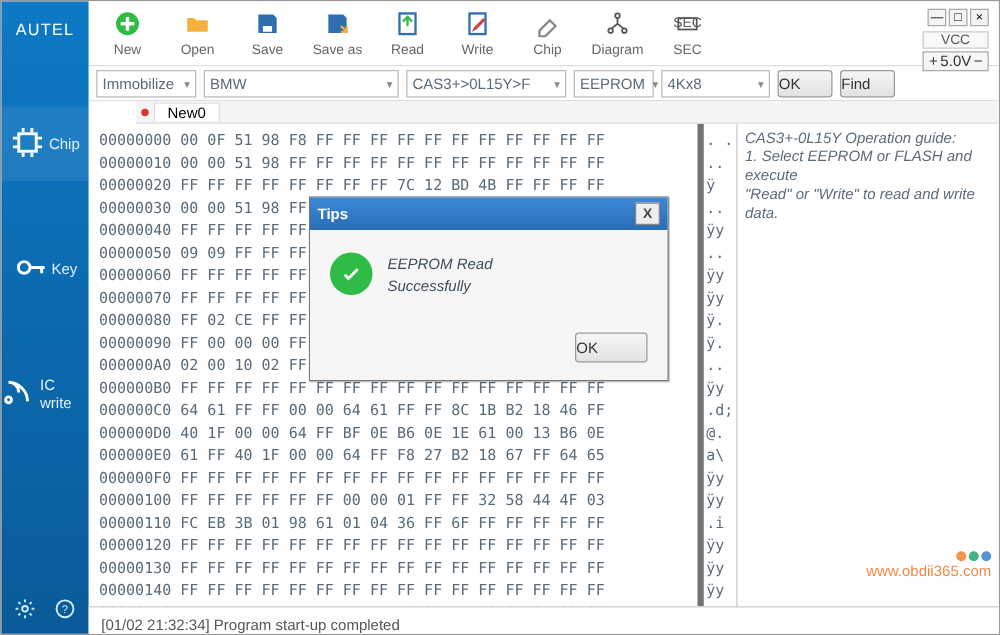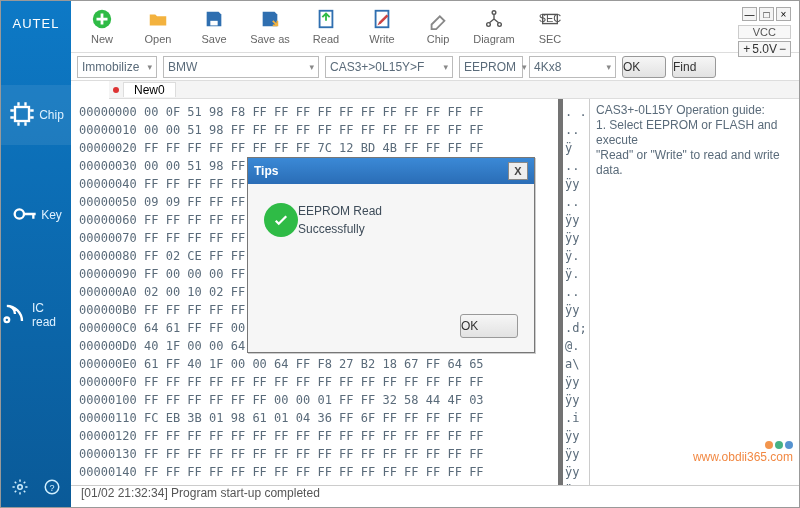--- a/index.html
+++ b/index.html
@@ -25,28 +25,28 @@
   .selectors{height:28px;display:flex;align-items:center;gap:6px;padding:2px 6px;border-bottom:1px solid #ddd;}
   .combo{border:1px solid #bbb;background:#fff;height:22px;display:flex;align-items:center;justify-content:space-between;padding:0 4px;color:#5a6b7a;font-size:12px;}
   .combo .caret{font-size:9px;color:#888;margin-left:6px;}
   .btn{border:1px solid #999;background:linear-gradient(#f6f6f6,#e2e2e2);height:22px;min-width:44px;display:flex;align-items:center;justify-content:flex-start;border-radius:3px;font-size:12px;color:#333;}
   .tabbar{height:18px;background:#f4f4f4;border-bottom:1px solid #ddd;display:flex;align-items:center;padding-left:4px;margin-left:38px;}
   .tab{font-size:11px;padding:0 10px;border:1px solid #ddd;border-bottom:none;background:#fff;}
   .reddot{width:6px;height:6px;border-radius:50%;background:#d33;margin-right:4px;}
   .worksplit{flex:1;display:flex;overflow:hidden;}
   .hexwrap{flex:1;overflow:auto;border-right:5px solid #737373;}
   .hex{font-family:Consolas,monospace;font-size:12px;line-height:18px;white-space:pre;color:#5a6b7a;padding:4px 6px 4px 8px;}
-  .guide{width:210px;border-left:1px solid #ccc;padding:4px 6px;font-family:Consolas,monospace;font-size:11px;line-height:15px;color:#5a6b7a;}
+  .guide{width:210px;border-left:1px solid #ccc;padding:4px 6px;font-family:Consolas,monospace;font-size:11px;line-height:15px;color:#5a6b7a;font-style:italic;}
   .ascii{font-family:Consolas,monospace;font-size:12px;line-height:18px;color:#5a6b7a;padding:4px 2px;width:26px;overflow:hidden;}
-  .status{height:22px;border-top:1px solid #ccc;background:#fff;display:flex;align-items:flex-start;padding-left:10px;font-size:11px;color:#555;}
+  .status{height:22px;border-top:1px solid #ccc;background:#fff;display:flex;align-items:flex-end;padding-left:10px;font-size:11px;color:#555;}
   
-  .dialog{position:absolute;left:246px;top:156px;width:288px;height:196px;background:#f6f6f6;border:1px solid #777;box-shadow:1px 1px 0 rgba(0,0,0,.2);}
+  .dialog{position:absolute;left:246px;top:156px;width:288px;height:148px;background:#f6f6f6;border:1px solid #777;box-shadow:1px 1px 0 rgba(0,0,0,.2);}
   .dlg-title{height:26px;background:linear-gradient(#3b89d6,#2a6db6);color:#fff;font-weight:bold;display:flex;align-items:center;justify-content:space-between;padding:0 6px;font-size:12px;}
   .dlg-x{width:20px;height:18px;display:flex;align-items:center;justify-content:center;color:#444;background:#eee;border:1px solid #888;font-size:11px;}
-  .dlg-body{display:flex;align-items:center;padding:18px 16px 4px 16px;}
+  .dlg-body{display:flex;gap:12px;padding:18px 16px 4px 16px;font-style:italic;}
   .check{width:34px;height:34px;border-radius:50%;background:#2fbb46;display:flex;align-items:center;justify-content:center;}
   .check svg{width:18px;height:18px;fill:#fff;}
   .dlg-msg{font-size:13px;color:#3e4c59;line-height:18px;}
   .dlg-ok{position:absolute;right:16px;bottom:14px;}
   .watermark{position:absolute;right:6px;bottom:44px;font-size:11px;color:#f07b2e;text-align:right;line-height:12px;pointer-events:none;opacity:.9;}
   .watermark .balls{display:flex;gap:2px;justify-content:flex-end;margin-bottom:2px;}
   .watermark .b{width:8px;height:8px;border-radius:50%;background:#f18a3a;}
 </style>
 </head>
 <body>
@@ -66,21 +66,21 @@
       <span class="side-icon"><svg viewBox="0 0 24 24">
             <circle cx="8" cy="12" r="4" fill="none" stroke="#fff" stroke-width="2"></circle>
             <path d="M12 12h10M20 12v4" stroke="#fff" stroke-width="2"></path>
           </svg></span>
       <span>Key</span>
     </div>
     <div class="side-item">
       <span class="side-icon"><svg viewBox="0 0 24 24">
             <path d="M5 5c4 0 7 3 7 7M5 5c7 0 13 6 13 13M5 15a2 2 0 100 4 2 2 0 000-4" fill="none" stroke="#fff" stroke-width="2"></path>
           </svg></span>
-      <span>IC read</span>
+      <span>IC write</span>
     </div>
     <div class="side-bottom">
       <span><svg viewBox="0 0 24 24">
             <circle cx="12" cy="12" r="3" fill="none" stroke="#cfefff" stroke-width="2"></circle>
             <path d="M12 2v3M12 19v3M2 12h3M19 12h3M5 5l2 2M17 17l2 2M19 5l-2 2M5 19l2-2" stroke="#cfefff" stroke-width="2"></path>
           </svg></span>
       <span><svg viewBox="0 0 24 24">
             <circle cx="12" cy="12" r="9" fill="none" stroke="#cfefff" stroke-width="2"></circle>
             <text x="12" y="17" text-anchor="middle" font-size="13" fill="#cfefff">?</text>
           </svg></span>

